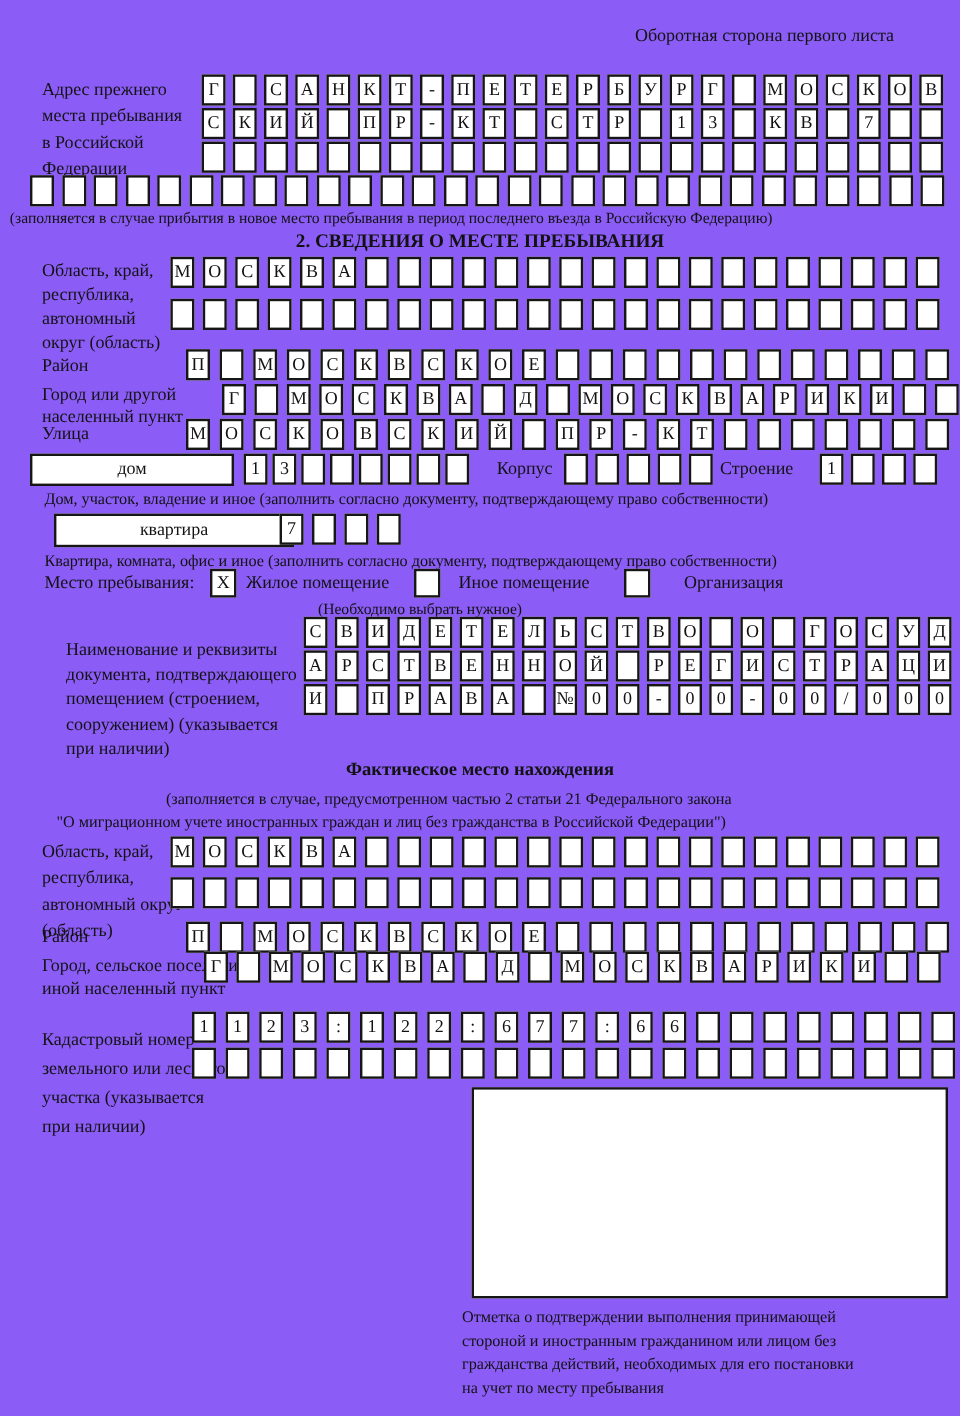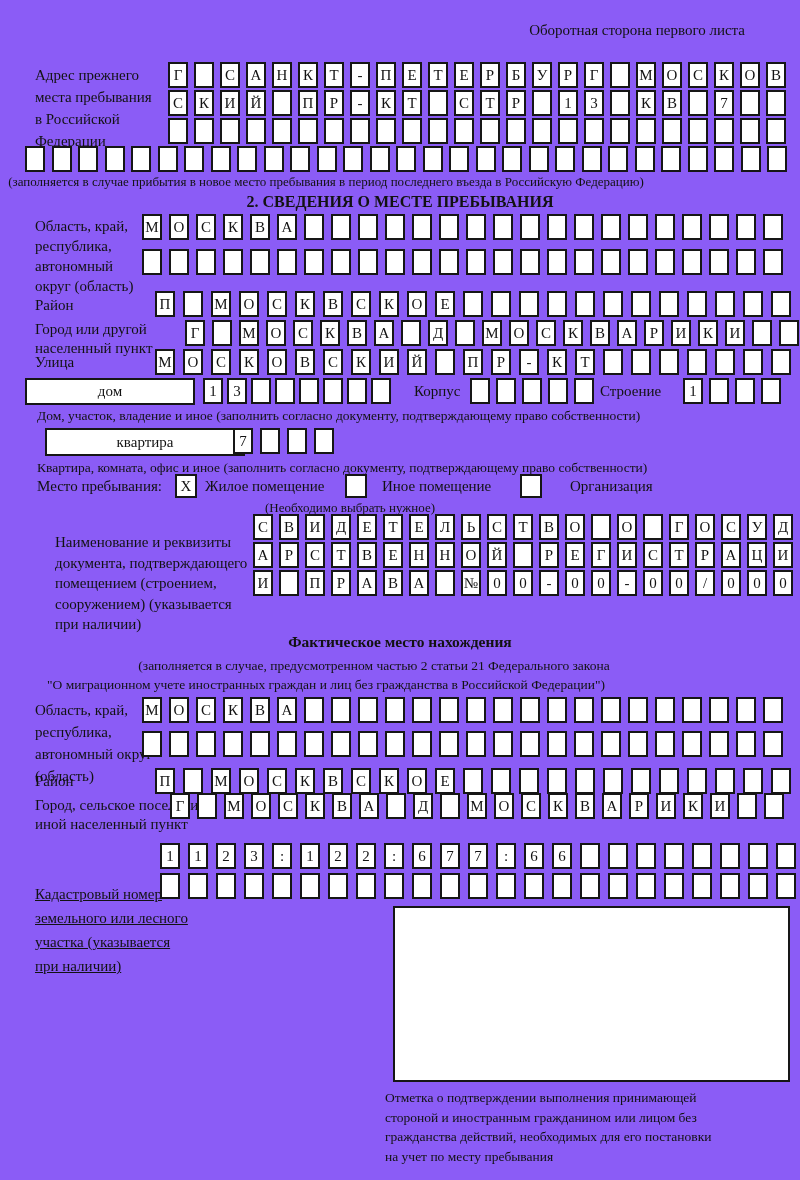--- a/index.html
+++ b/index.html
@@ -530,21 +530,21 @@
       <span class="cell">В</span>
       <span class="cell">А</span>
       <span class="cell">Р</span>
       <span class="cell">И</span>
       <span class="cell">К</span>
       <span class="cell">И</span>
       <span class="cell"></span>
       <span class="cell"></span>
     </div>
 
-  <div class="lbl" style="left:35px;top:882px;line-height:24px;text-decoration:underline;">
+  <div class="lbl" style="left:35px;top:855px;line-height:24px;">
     <span class="ln">Кадастровый номер</span>
     <span class="ln">земельного или лесного</span>
     <span class="ln">участка (указывается</span>
     <span class="ln">при наличии)</span>
   </div>
   <div class="cells g8" style="left:160px;top:843px;">
       <span class="cell">1</span>
       <span class="cell">1</span>
       <span class="cell">2</span>
       <span class="cell">3</span>

